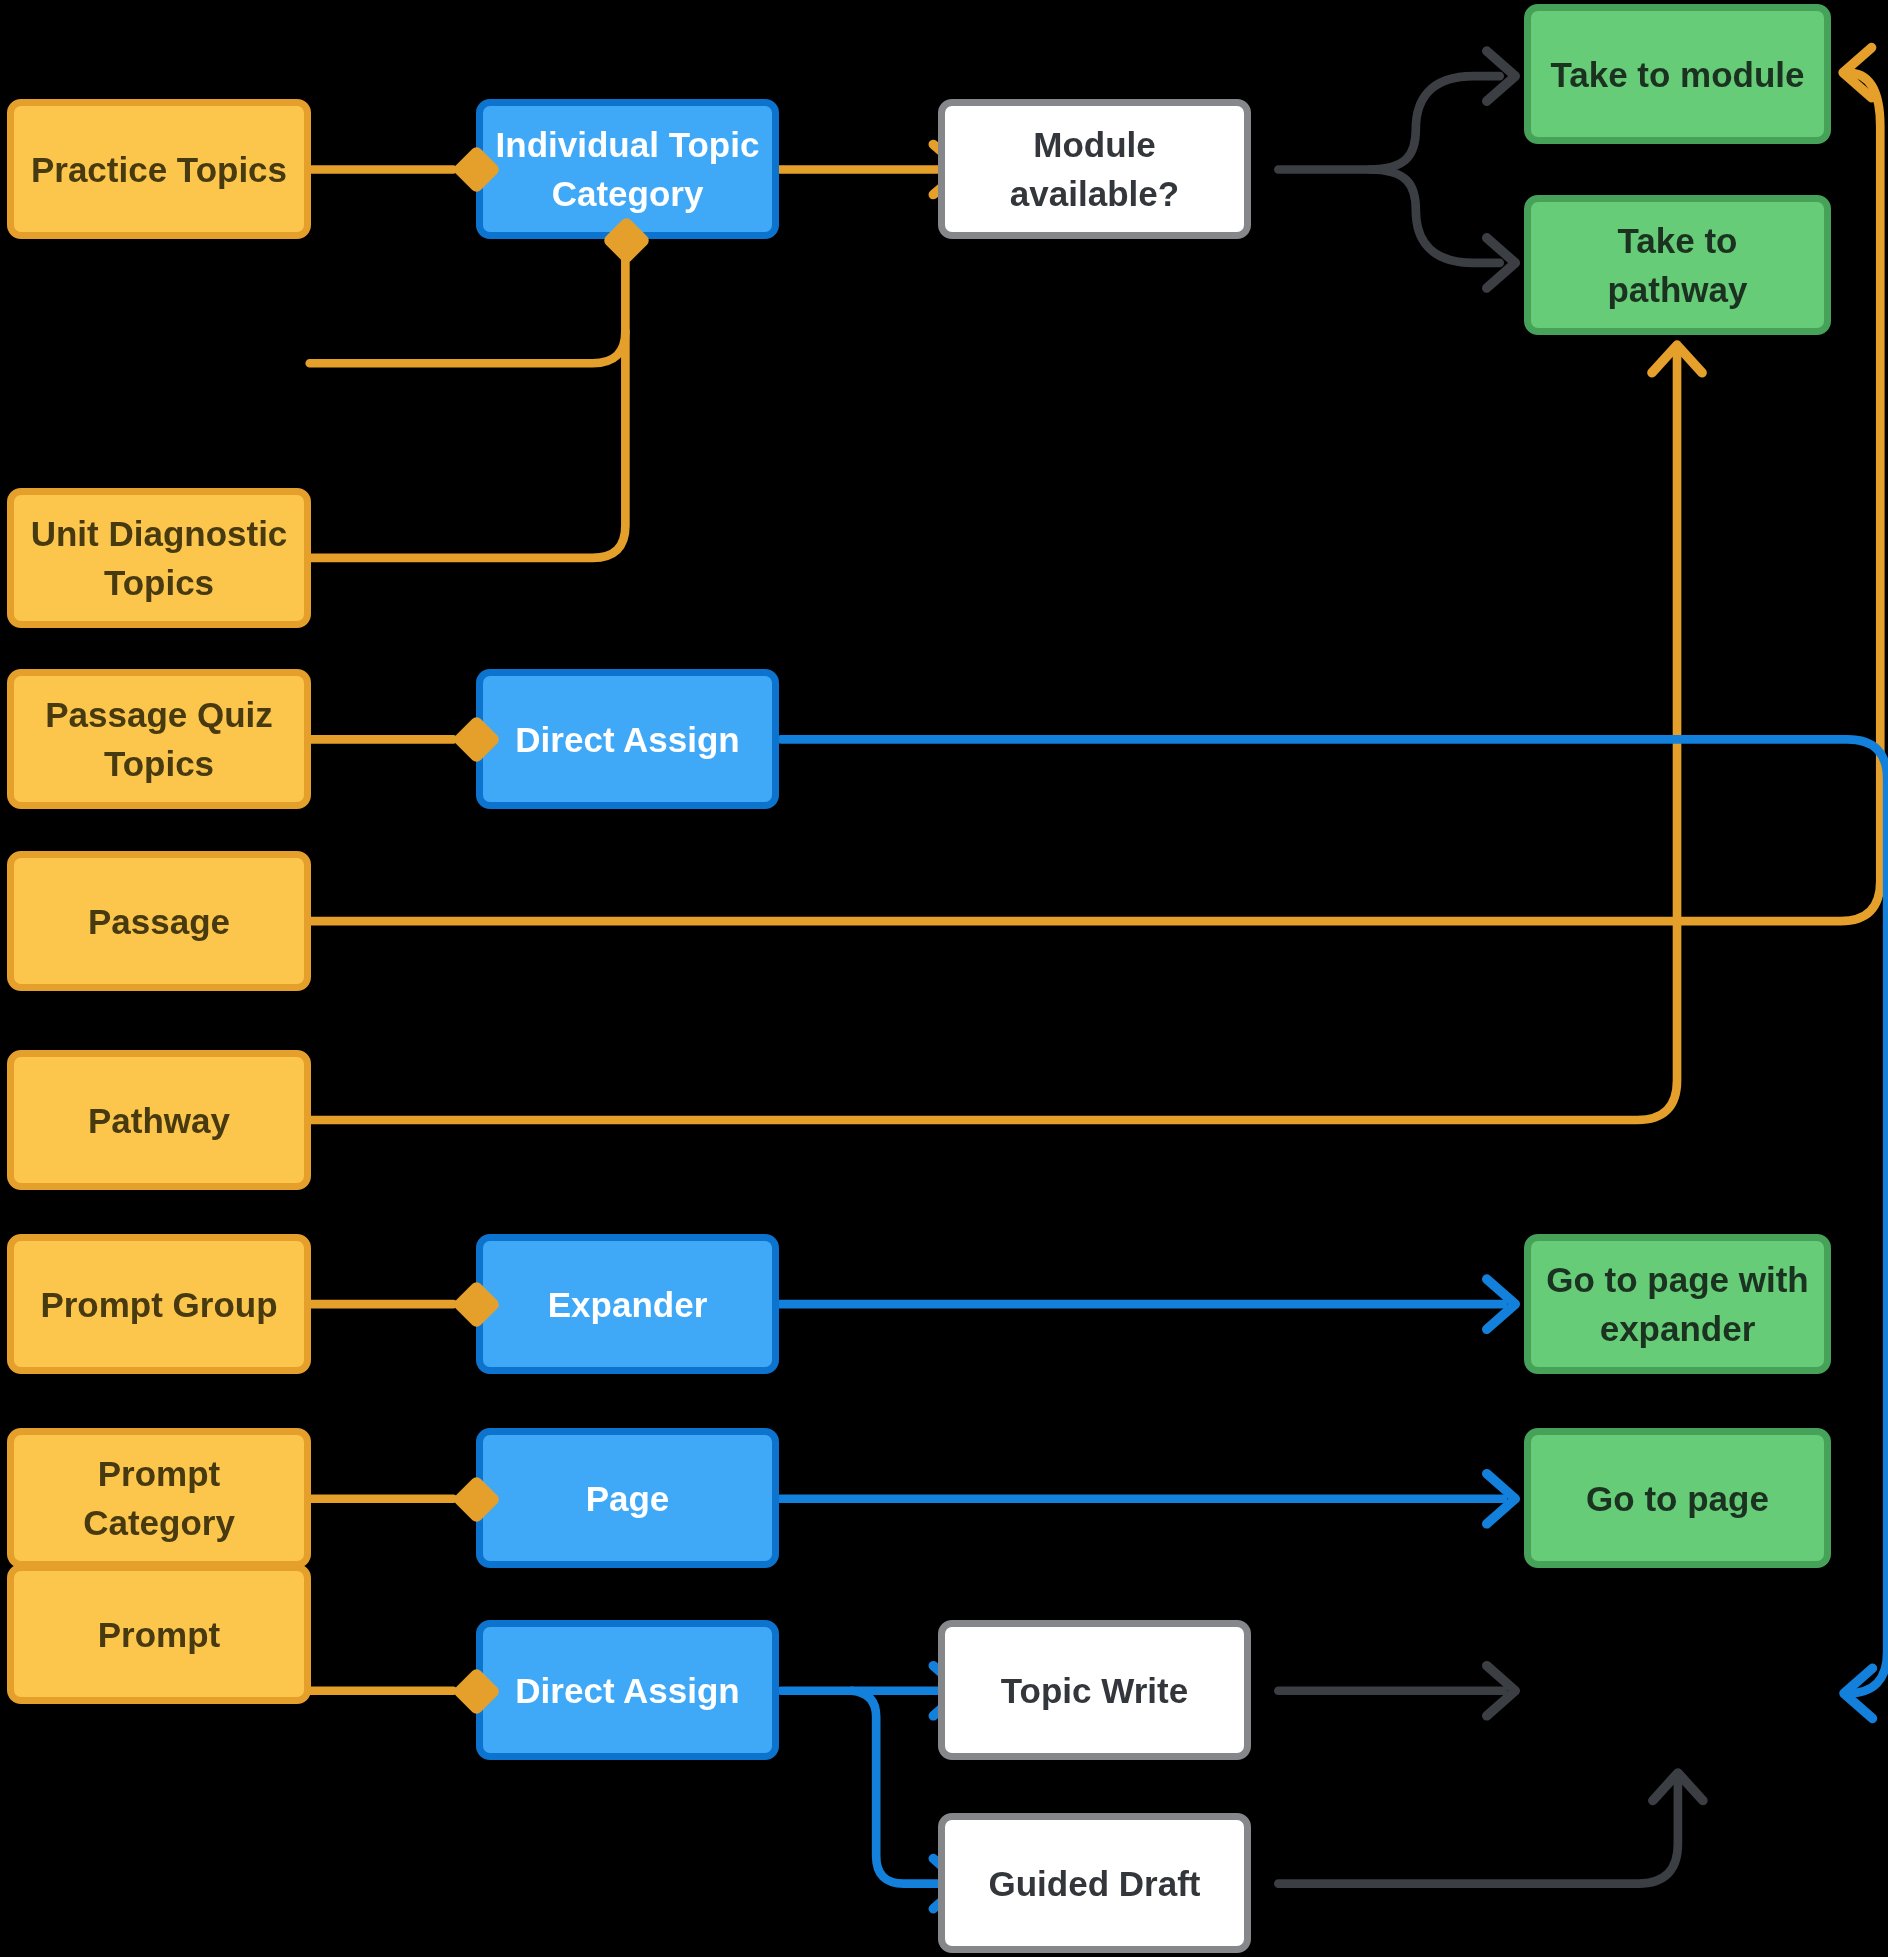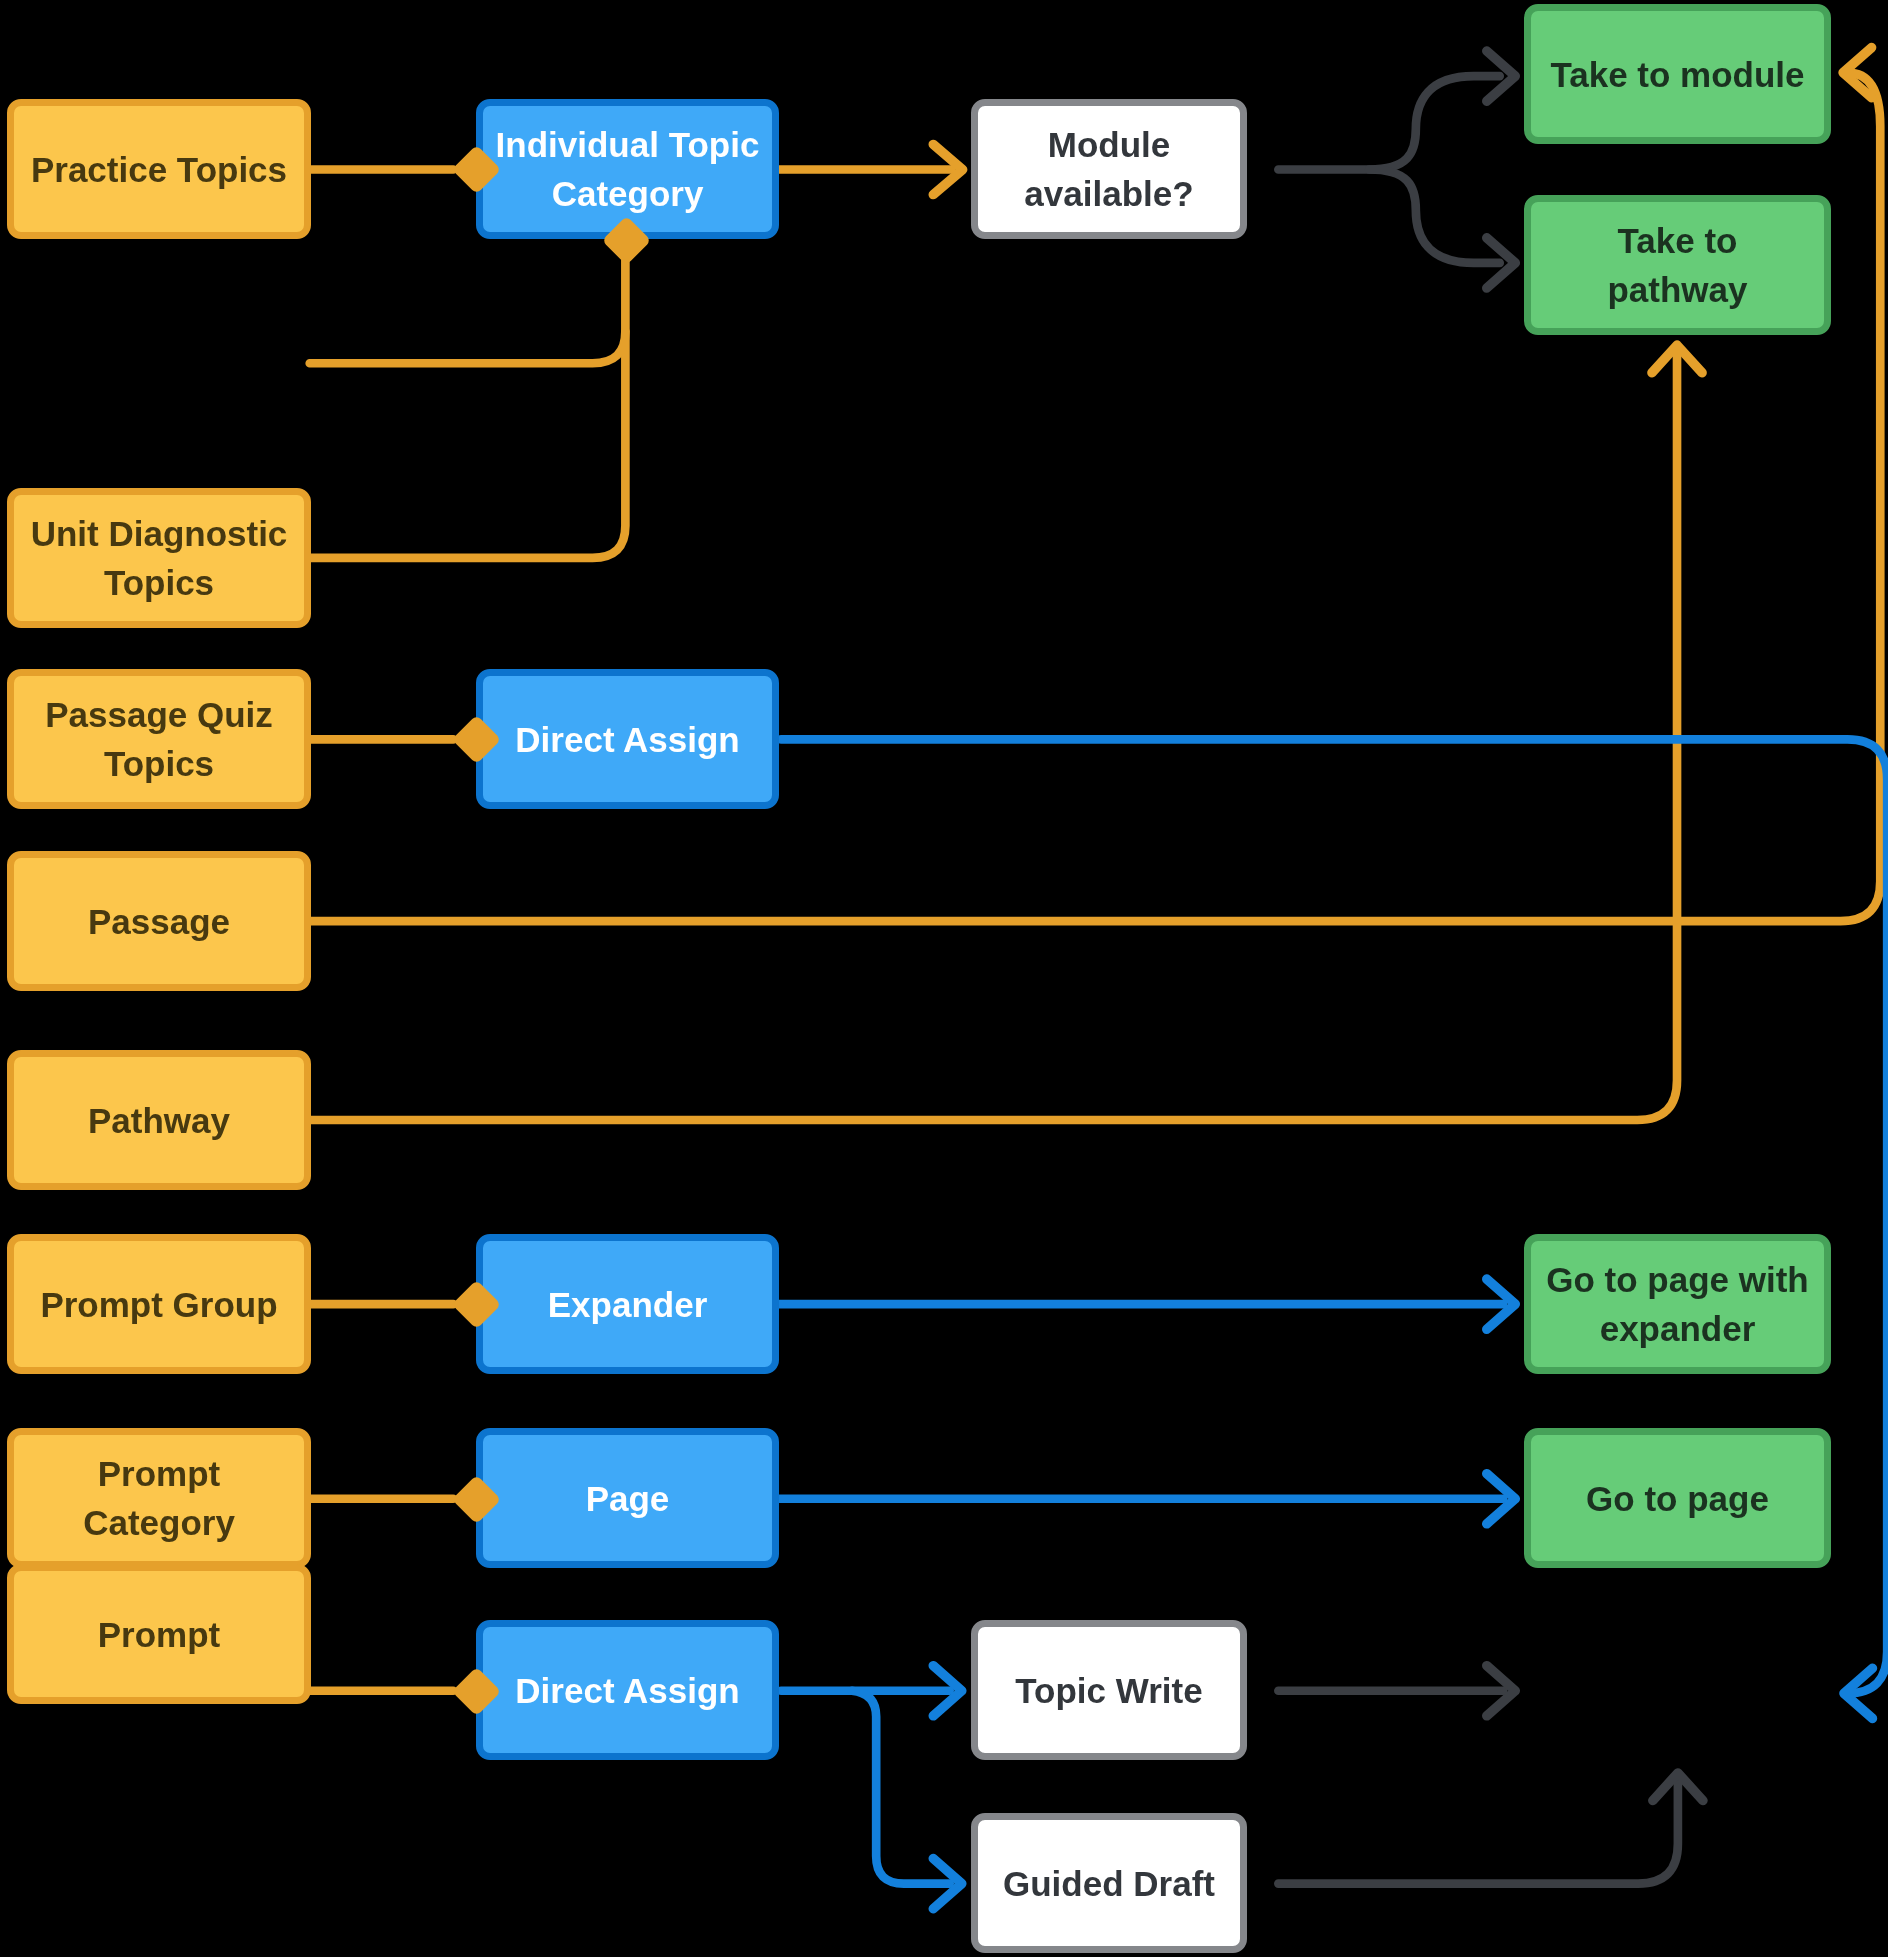--- a/index.html
+++ b/index.html
@@ -21,21 +21,21 @@
     border:7px solid var(--source-border,#E5A02B);
     color:var(--source-text,#473910);
   }
   .node.action{
     width:303px;height:140px;left:476px;
     background:var(--action-fill,#3FA9F8);
     border:7px solid var(--action-border,#0C74CE);
     color:var(--action-text,#FFFFFF);
   }
   .node.decision{
-    width:276px;height:140px;left:971px;
+    width:313px;height:140px;left:938px;
     background:var(--decision-fill,#FFFFFF);
     border:7px solid var(--decision-border,#85878B);
     color:var(--decision-text,#33373C);
   }
   .node.outcome{
     width:307px;height:140px;left:1524px;
     background:var(--outcome-fill,#66CC78);
     border:7px solid var(--outcome-border,#46A259);
     color:var(--outcome-text,#1B3220);
   }

